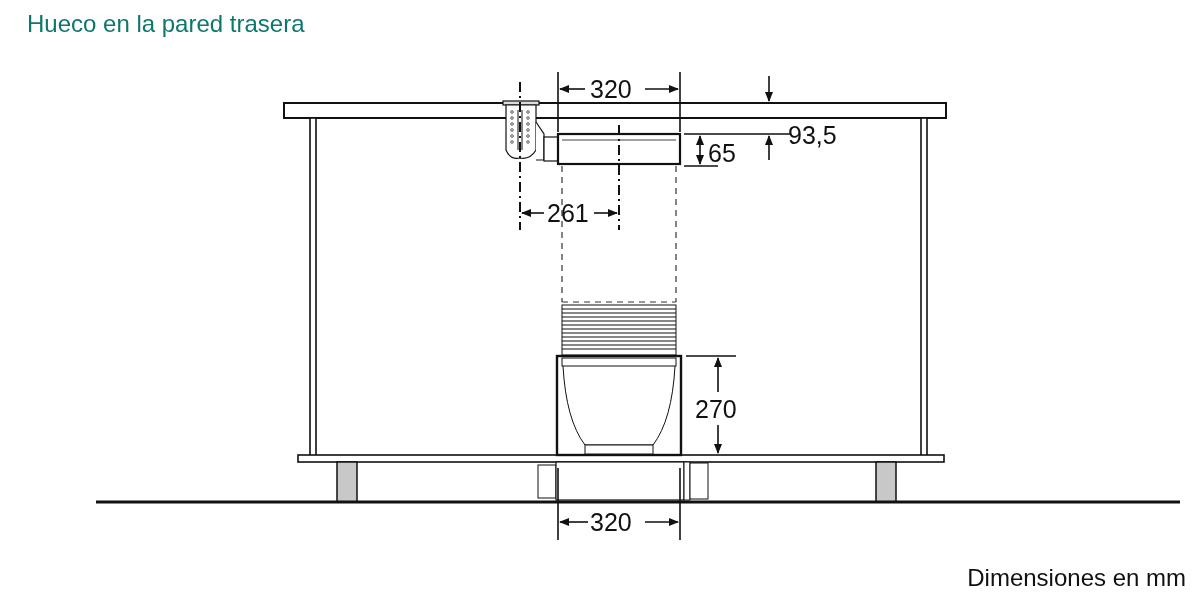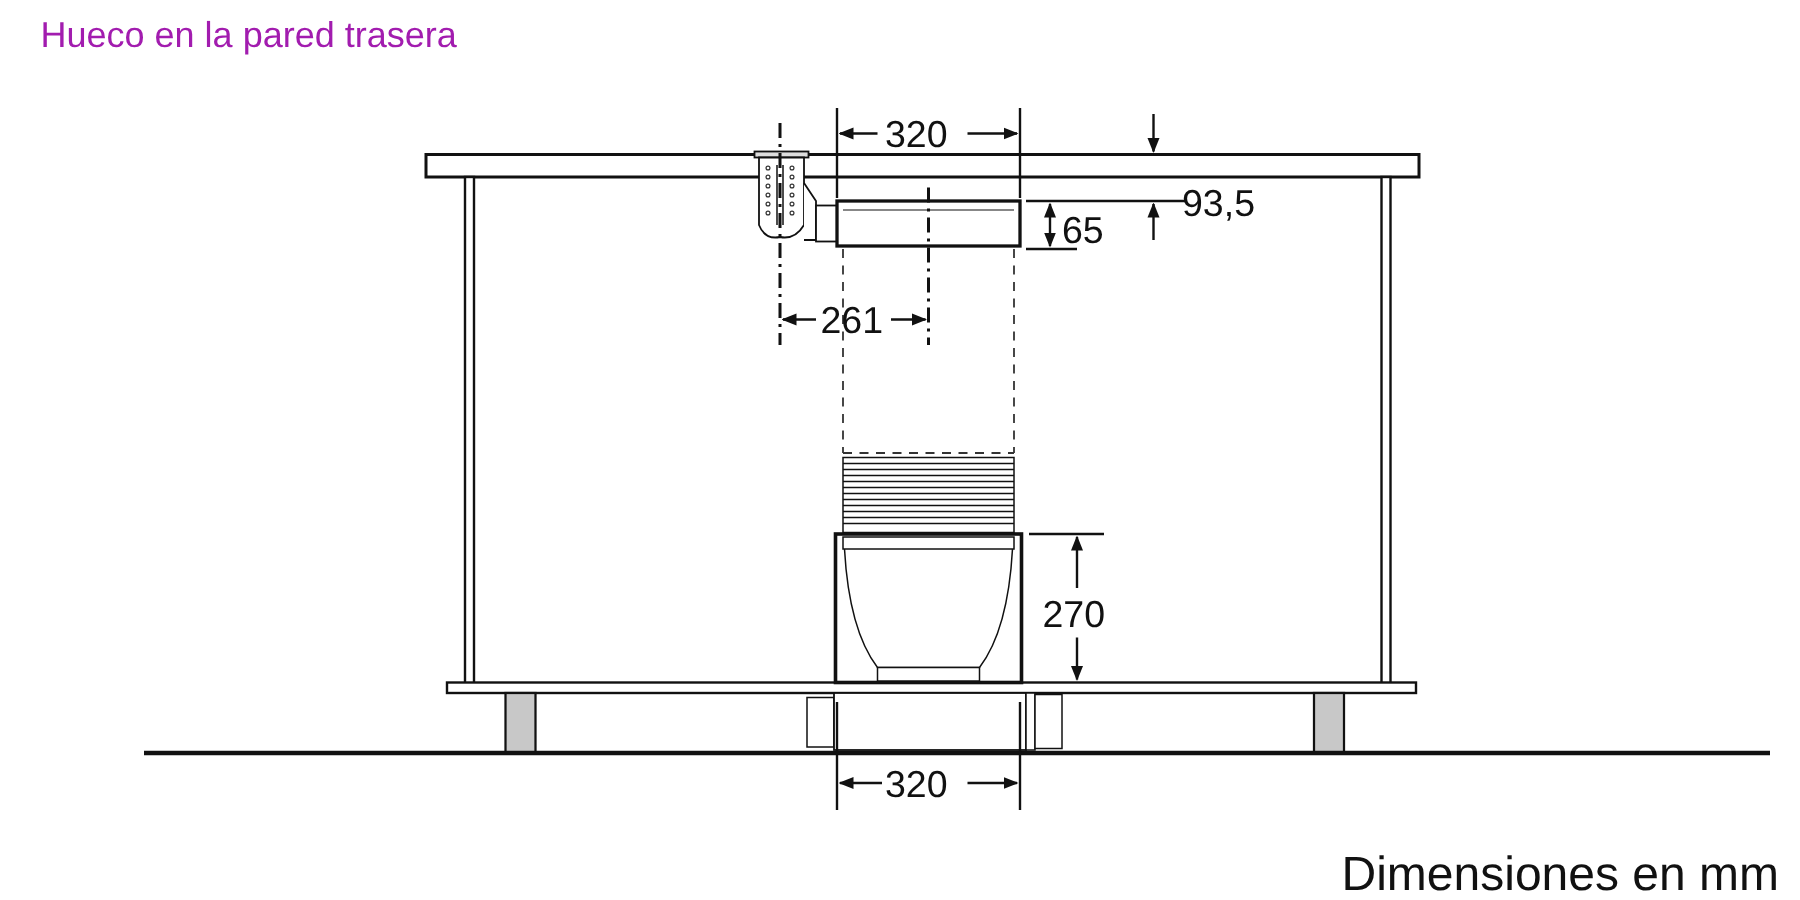--- a/index.html
+++ b/index.html
@@ -1,18 +1,18 @@
 <!DOCTYPE html>
 <html><head>
   <meta charset="utf-8">
   <style>
     html, body { margin: 0; padding: 0; background: #ffffff; }
     body { width: 1200px; height: 600px; position: relative; overflow: hidden; font-family: "Liberation Sans", sans-serif; }
-    .title { position: absolute; left: 27px; top: 10px; font-size: 24px; color: #a21caf; letter-spacing: 0px; }
-    .units { position: absolute; right: 14px; top: 564px; font-size: 32px; color: #111; }
+    .title { position: absolute; left: 27px; top: 10px; font-size: 24px; color: #0f766e; letter-spacing: 0px; }
+    .units { position: absolute; right: 14px; top: 564px; font-size: 24px; color: #111; }
     svg { position: absolute; left: 0; top: 0; }
     .dim-text { font-family: "Liberation Sans", sans-serif; font-size: 25px; fill: #111; }
   </style>
 </head>
 <body>
 
 <div class="title">Hueco en la pared trasera</div>
 <div class="units">Dimensiones en mm</div>
 
 <svg width="1200" height="600" viewBox="0 0 1200 600">

